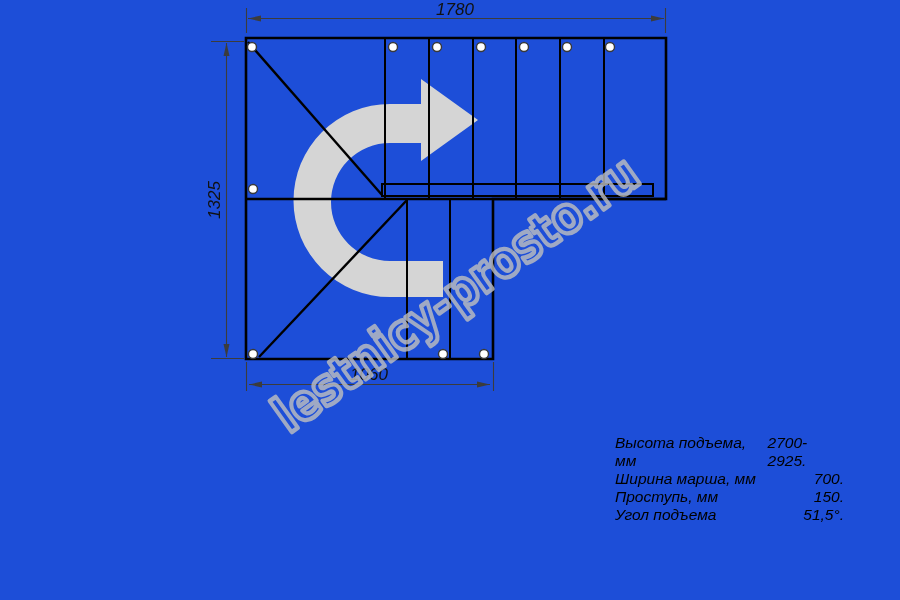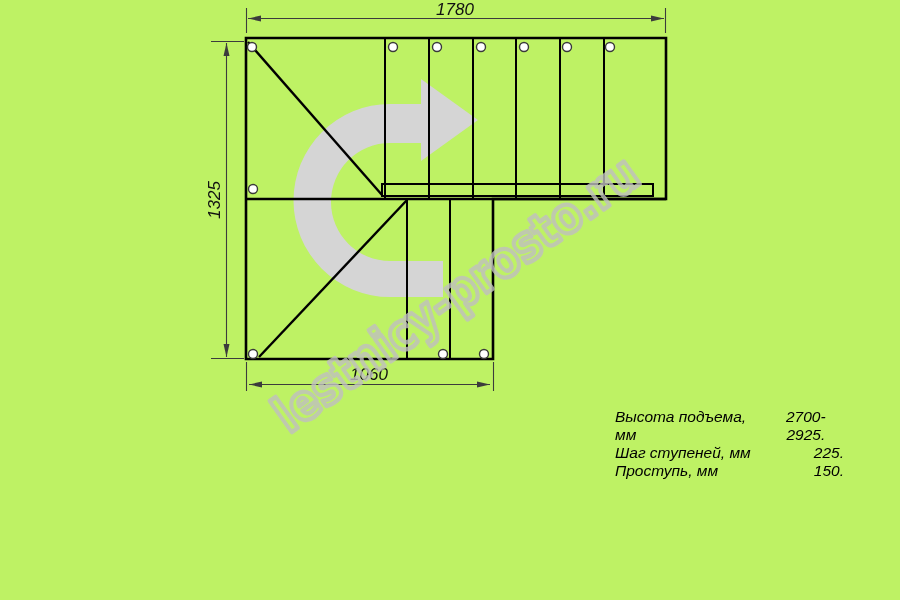--- a/index.html
+++ b/index.html
@@ -1,26 +1,26 @@
 <!DOCTYPE html>
 <html><head>
 <meta charset="utf-8">
 <style>
   html,body{margin:0;padding:0;background:#fff;}
-  .canvas{position:relative;width:900px;height:600px;background:#bef264;overflow:hidden;
+  .canvas{position:relative;width:900px;height:600px;background:#1d4ed8;overflow:hidden;
           font-family:"Liberation Sans",sans-serif;}
   .plan-svg{position:absolute;left:0;top:0;}
   .dim-text{font:italic 17px "Liberation Sans",sans-serif;fill:#111;}
   .wm{font:700 50px "DejaVu Sans",sans-serif;fill:none;stroke-width:4.5px;
       stroke-linejoin:round;opacity:.8;}
-  .specs{position:absolute;left:615px;top:408px;width:229px;
+  .specs{position:absolute;left:615px;top:434px;width:229px;
          font:italic 15.5px/18px "Liberation Sans",sans-serif;color:#000;}
   .spec-row{display:flex;justify-content:space-between;}
   .spec-row .lbl{text-align:left;}
-  .spec-row .val{text-align:center;}
+  .spec-row .val{text-align:left;}
 </style>
 </head>
 <body>
 
 <div class="canvas">
 
   <svg class="plan-svg" width="900" height="600" viewBox="0 0 900 600">
 
     <g>
       <path d="M390 104 L421 104 L421 79 L478 120 L421 161 L421 143 L390 143
@@ -84,22 +84,26 @@
 
     <text class="wm" transform="translate(456,294) rotate(-35.5)" x="0" y="17" text-anchor="middle" textLength="435" lengthAdjust="spacingAndGlyphs" stroke="#c0c0c0">lestnicy-prosto.ru</text>
   </svg>
 
   <div class="specs">
     <div class="spec-row">
       <span class="lbl">Высота подъема, мм</span>
       <span class="val">2700-2925.</span>
     </div>
     <div class="spec-row">
-      <span class="lbl">Шаг ступеней, мм</span>
-      <span class="val">225.</span>
+      <span class="lbl">Ширина марша, мм</span>
+      <span class="val">700.</span>
     </div>
     <div class="spec-row">
       <span class="lbl">Проступь, мм</span>
       <span class="val">150.</span>
+    </div>
+    <div class="spec-row">
+      <span class="lbl">Угол подъема</span>
+      <span class="val">51,5°.</span>
     </div>
   </div>
 
 </div>
 
 </body></html>

